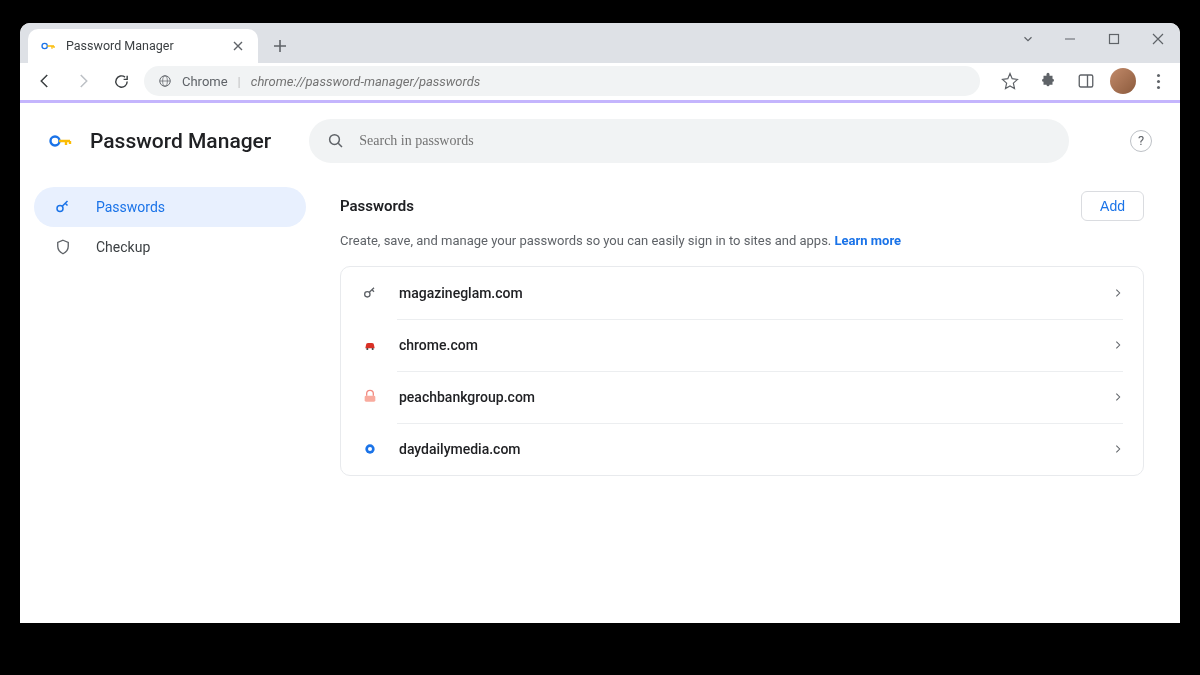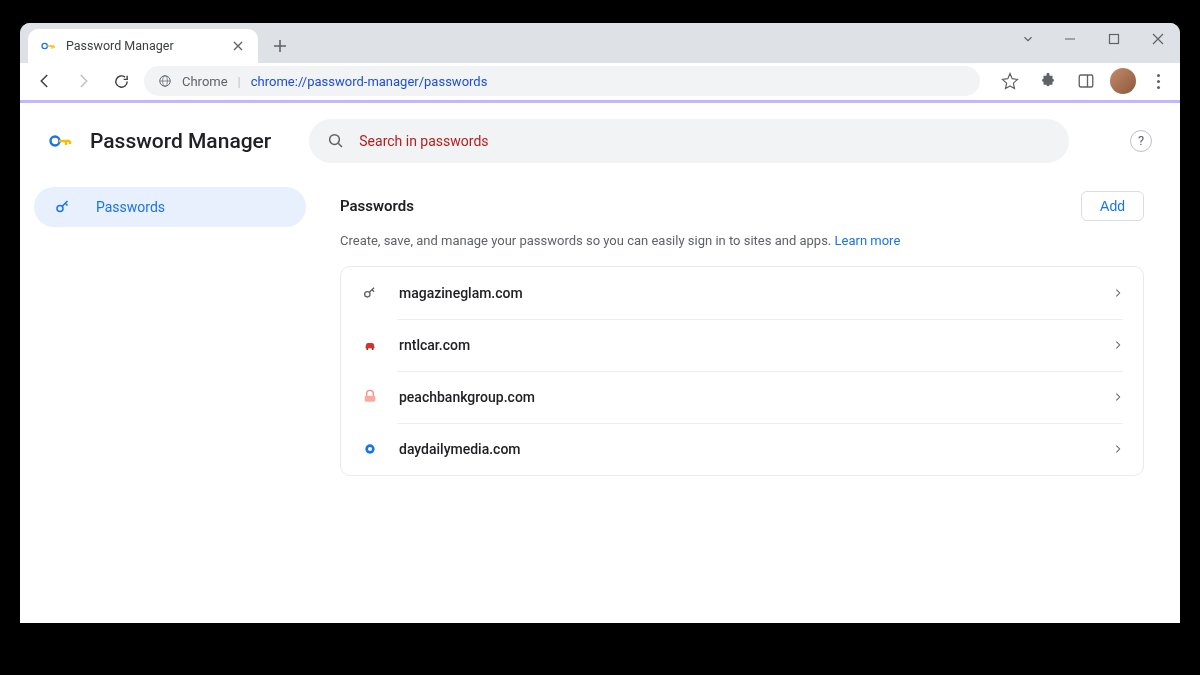--- a/index.html
+++ b/index.html
@@ -78,49 +78,49 @@
     display:flex;
     align-items:center;
     padding:0 14px;
     gap:10px;
     font-size:13px;
     color:#5f6368;
   }
   .omni-sec { color:#5f6368; display:flex;align-items:center;}
   .omni-label{color:#5f6368;}
   .omni-sep{color:#c1c1c1;}
-  .omni-url{color:#1d4ed8;}
+  .omni-url{color:#737373;font-style:italic;}
   .actions { display:flex;align-items:center;gap:10px;padding-left:8px;}
   .action-ic { width:28px;height:28px;display:flex;align-items:center;justify-content:center;color:#5f6368;}
   .avatar{width:26px;height:26px;border-radius:50%;background:linear-gradient(135deg,#c28a6a,#8b5a3c);}
   .kebab{width:24px;display:flex;flex-direction:column;align-items:center;justify-content:center;gap:3px;}
   .kebab span{width:3px;height:3px;background:#5f6368;border-radius:50%;}
 
   .content{flex:1;display:flex;flex-direction:column;background:#fff;}
   .app-header{display:flex;align-items:center;padding:16px 28px 8px 28px;gap:18px;}
   .app-logo{display:flex;align-items:center;}
   .app-title{font-size:21px;font-weight:500;color:#202124;}
   .search-wrap{flex:1;max-width:760px;margin-left:20px;}
   .search{height:44px;background:#f1f3f4;border-radius:22px;display:flex;align-items:center;padding:0 18px;gap:14px;}
   .search-ic{color:#5f6368;}
-  .search-ph{color:#b91c1c;font-size:14px;}
+  .search-ph{color:#737373;font-size:14px;font-family:Liberation Serif, serif;}
   .help-ic{margin-left:auto;color:#5f6368;width:22px;height:22px;border:1.5px solid #bdc1c6;border-radius:50%;display:flex;align-items:center;justify-content:center;font-size:13px;}
 
   .body{flex:1;display:flex;}
   .sidebar{width:300px;padding:16px 14px 0 14px;}
   .side-item{height:40px;border-radius:20px;display:flex;align-items:center;padding:0 20px;gap:24px;font-size:14px;color:#3c4043;cursor:pointer;}
   .side-item.active{background:#e8f0fe;color:#1a73e8;}
   .side-ic{width:18px;display:flex;align-items:center;justify-content:center;}
 
   .main{flex:1;padding:20px 36px 0 20px;}
   .section-head{display:flex;align-items:center;margin-bottom:12px;}
   .section-title{font-size:15px;font-weight:600;color:#202124;}
   .add-btn{margin-left:auto;border:1px solid #dadce0;border-radius:6px;padding:6px 18px;font-size:14px;color:#1a73e8;background:#fff;cursor:pointer;}
   .section-desc{font-size:13px;color:#5f6368;margin-bottom:18px;}
-  .learn{color:#1a73e8;cursor:pointer;}
+  .learn{color:#1a73e8;cursor:pointer;font-weight:bold;}
 
   .pw-list{border:1px solid #e8eaed;border-radius:10px;overflow:hidden;}
   .pw-row{height:52px;display:flex;align-items:center;padding:16px 20px;gap:20px;cursor:pointer;position:relative;}
   .pw-row + .pw-row::before{content:"";position:absolute;top:0;left:56px;right:20px;border-top:1px solid #eceef0;}
   .pw-fav{width:18px;height:18px;display:flex;align-items:center;justify-content:center;}
   .pw-site{font-size:14px;font-weight:500;color:#202124;}
   .pw-chev{margin-left:auto;color:#5f6368;}
 
   svg { display:block; }
 </style>
@@ -256,20 +256,28 @@
         <div class="sidebar">
           <div class="side-item active">
             <span class="side-ic">
               <svg width="18" height="18" viewBox="0 0 24 24">
                   <circle cx="8" cy="14" r="4" fill="none" stroke="#1a73e8" stroke-width="2"></circle>
                   <path d="M11 11l7-7M15 7l3 3" stroke="#1a73e8" stroke-width="2" fill="none"></path>
                 </svg>
             </span>
             <span>Passwords</span>
           </div>
+          <div class="side-item">
+            <span class="side-ic">
+              <svg width="18" height="18" viewBox="0 0 24 24">
+                  <path d="M12 3l7 3v5c0 5-3 8-7 10-4-2-7-5-7-10V6z" fill="none" stroke="#5f6368" stroke-width="1.8"></path>
+                </svg>
+            </span>
+            <span>Checkup</span>
+          </div>
         </div>
 
         <div class="main">
           <div class="section-head">
             <span class="section-title">Passwords</span>
             <button class="add-btn">Add</button>
           </div>
           <div class="section-desc">
             <span>Create, save, and manage your passwords so you can easily sign in to sites and apps.</span>
             <span> </span>
@@ -292,21 +300,21 @@
               </span>
             </div>
             <div class="pw-row">
               <span class="pw-fav">
                 <svg width="16" height="16" viewBox="0 0 24 24">
                     <path d="M5 17h14l-1-5a3 3 0 0 0-3-3H9a3 3 0 0 0-3 3z" fill="#d93025"></path>
                     <circle cx="8" cy="18" r="1.6" fill="#3c4043"></circle>
                     <circle cx="16" cy="18" r="1.6" fill="#3c4043"></circle>
                   </svg>
               </span>
-              <span class="pw-site">rntlcar.com</span>
+              <span class="pw-site">chrome.com</span>
               <span class="pw-chev">
                 <svg width="10" height="10" viewBox="0 0 24 24">
                     <path d="M8 4l8 8-8 8" stroke="#5f6368" stroke-width="2.5" fill="none"></path>
                   </svg>
               </span>
             </div>
             <div class="pw-row">
               <span class="pw-fav">
                 <svg width="16" height="16" viewBox="0 0 24 24">
                     <rect x="4" y="10" width="16" height="9" rx="2" fill="#f9ab9e"></rect>

